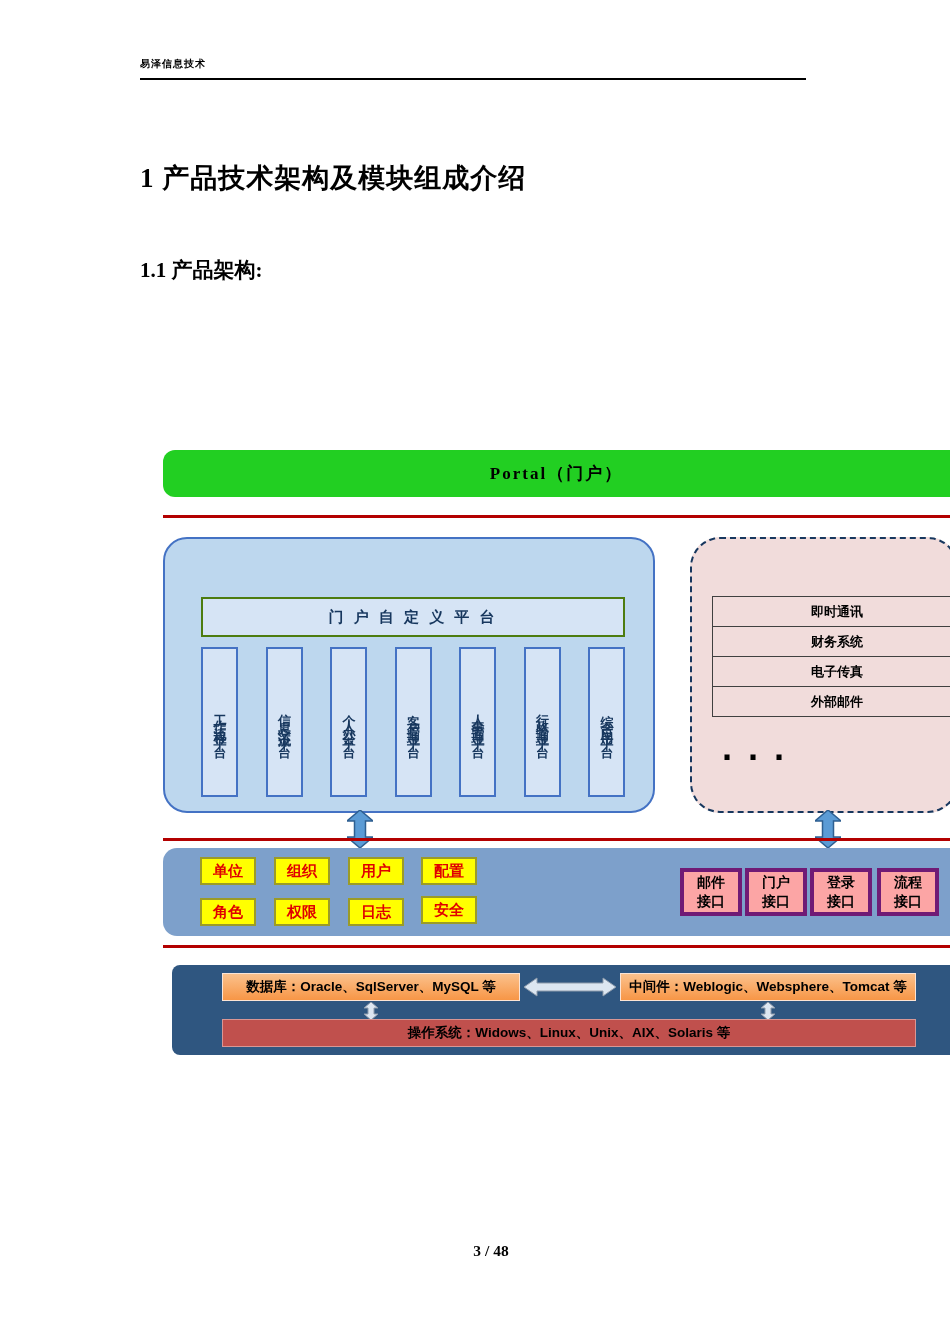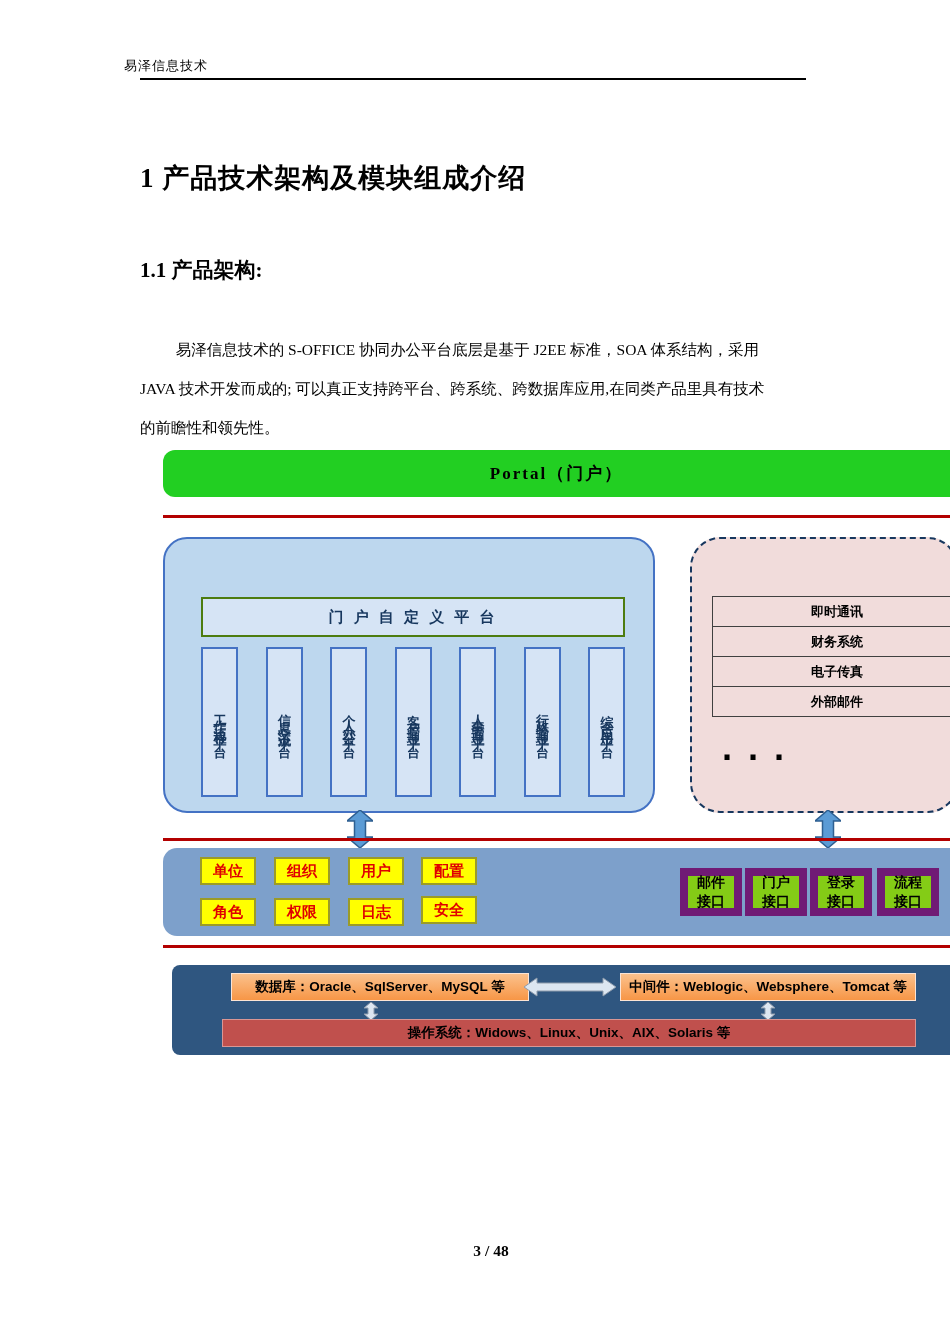--- a/index.html
+++ b/index.html
@@ -5,21 +5,21 @@
   * { margin:0; padding:0; box-sizing:border-box; }
   body { background:#ffffff; }
   .page {
     position:relative; width:950px; height:1344px; background:#ffffff;
     font-family:"Liberation Serif","DejaVu Serif",serif; color:#000;
     overflow:hidden;
   }
   .abs { position:absolute; }
 
   
-  .doc-header { left:124px; top:57px; font-size:13px; letter-spacing:1px; }
+  .doc-header { left:140px; top:57px; font-size:10px; letter-spacing:1px;font-weight:bold; }
   .header-rule { left:140px; top:78px; width:666px; height:2px; background:#000; }
   .h1 { left:140px; top:160px; font-size:27px; font-weight:bold; letter-spacing:1px; }
   .h2 { left:140px; top:256px; font-size:21px; font-weight:bold; }
   .para { left:140px; top:330px; width:690px; font-size:15.5px; line-height:39px; }
   .para .indent { text-indent:2.3em; }
 
   
   .diagram { left:163px; top:450px; width:787px; height:620px; font-family:"Liberation Sans","DejaVu Sans",sans-serif; }
 
   .green-bar {
@@ -65,34 +65,34 @@
   .arrow-v { width:26px; height:38px; }
   .av1 { left:184px; top:360px; } .av2 { left:652px; top:360px; }
 
   .mid-bar { left:0; top:398px; width:787px; height:88px; background:#7da0cb; border-radius:14px 0 0 14px; }
   .ybox {
     position:absolute; width:56px; height:28px; background:#ffff00; border:2px solid #9b9b27;
     display:flex; align-items:center; justify-content:center;
     font-size:15px; font-weight:bold; color:#e00000;
   }
   .ibox {
-    position:absolute; width:62px; height:48px; top:20px; background:#84cc16; border:8px solid #701a75;
+    position:absolute; width:62px; height:48px; top:20px; background:#fca5a5; border:4px solid #701a75;
     display:flex; align-items:center; justify-content:center; text-align:center;
     font-size:14px; font-weight:bold; line-height:1.35; color:#000;
   }
   .ibox span { display:inline-block; width:2.2em; }
 
   .dark-bar { left:9px; top:515px; width:778px; height:90px; background:#2f5680; border-radius:8px 0 0 8px; }
   .obox {
     position:absolute; top:8px; height:28px; border:1px solid #fbe4d5;
     background:linear-gradient(#fbc18c, #f79646);
     display:flex; align-items:center; justify-content:center;
     font-size:13.5px; font-weight:bold; color:#000;
   }
-  .db-box { left:50px; width:298px;margin-left:9px; }
+  .db-box { left:50px; width:298px; }
   .mw-box { left:448px; width:296px; }
   .os-box {
     position:absolute; left:50px; top:54px; width:694px; height:28px;
     background:#c0504d; border:1px solid #d99694;
     display:flex; align-items:center; justify-content:center;
     font-size:13.5px; font-weight:bold; color:#000;
   }
   .arrow-h { left:352px; top:12px; width:92px; height:20px; }
   .arrow-sv { width:14px; height:18px; top:37px; }
   .asv1 { left:192px; } .asv2 { left:589px; }
@@ -103,25 +103,20 @@
 <body>
 
 <div class="page">
 
   <div class="abs doc-header">易泽信息技术</div>
   <div class="abs header-rule"></div>
 
   <div class="abs h1">1  产品技术架构及模块组成介绍</div>
   <div class="abs h2">1.1 产品架构:</div>
 
-  <div class="abs para">
-    <div class="indent">易泽信息技术的 S-OFFICE 协同办公平台底层是基于 J2EE 标准，SOA 体系结构，采用</div>
-    <div>JAVA 技术开发而成的; 可以真正支持跨平台、跨系统、跨数据库应用,在同类产品里具有技术</div>
-    <div>的前瞻性和领先性。</div>
-  </div>
 
   <div class="abs diagram">
 
     <div class="abs green-bar">Portal（门户）</div>
 
     <div class="abs redline rl1"></div>
 
     <div class="abs soffice-box">
       <div class="abs pp-box">门 户 自 定 义 平 台</div>
       <div class="abs modules-row">

